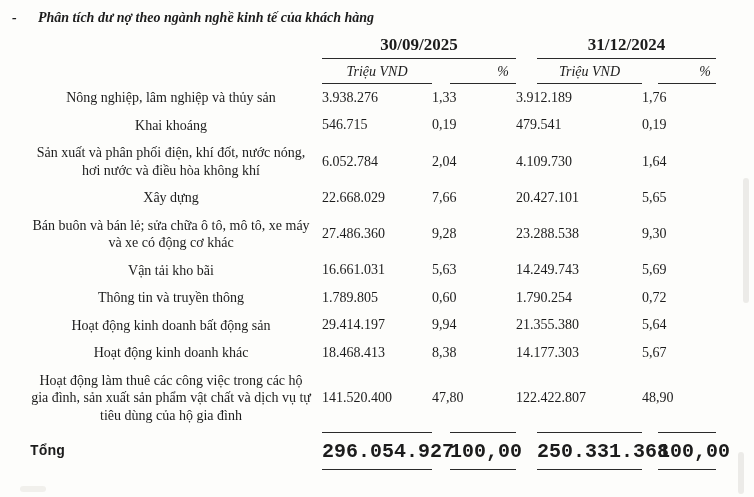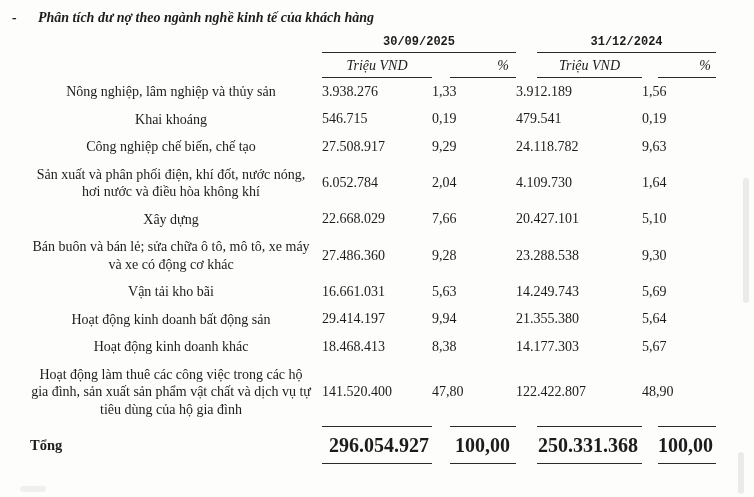--- a/index.html
+++ b/index.html
@@ -39,23 +39,22 @@
   col.c-p2  { width:74px;  }
 
   th, td { padding:0; font-weight:normal; vertical-align:middle; }
 
   
   tr.period-row th { padding-top:6px; }
   .pline {
     border-bottom:1.6px solid #2a2a2a;
     text-align:center;
     font-weight:bold;
-    font-size:12px;
+    font-size:17px;
     padding-bottom:3px;
-    font-family:Liberation Mono, monospace;
   }
   th.period-2024 .pline { margin-left:21px; }
 
   
   tr.sub-row th { padding-top:5px; }
   .hline {
     border-bottom:1.6px solid #2a2a2a;
     padding-bottom:3px;
     font-style:italic;
     font-size:14px;
@@ -71,21 +70,21 @@
     padding:5px 10px 5px 0;
     line-height:17.5px;
   }
   td.num { text-align:left; padding-top:5px; padding-bottom:5px; }
   td.n1 { padding-right:3px; }
   td.n2 { padding-right:6px; }
   td.n3 { padding-right:4px; }
   td.n4 { padding-right:3px; }
 
   
-  tr.total-row td { padding-top:3px; padding-bottom:2px; }
+  tr.total-row td { padding-top:3px; padding-bottom:2px;font-family:Liberation Mono, monospace; }
   td.total-lbl { font-weight:bold; font-size:14.5px; }
   .tline {
     border-top:1.6px solid #2a2a2a;
     border-bottom:1.6px solid #2a2a2a;
     font-weight:bold;
     font-size:20px;
     text-align:right;
     padding:7px 3px 6px 0;
   }
   td.tc2 .tline { margin-left:18px; padding-right:6px; }
@@ -142,71 +141,71 @@
       <th class="sc4">
             <div class="hline">%</div>
           </th>
     </tr>
 
     <tr>
       <td class="lbl">Nông nghiệp, lâm nghiệp và thủy sản</td>
       <td class="num n1">3.938.276</td>
       <td class="num n2">1,33</td>
       <td class="num n3">3.912.189</td>
-      <td class="num n4">1,56</td>
+      <td class="num n4">1,76</td>
     </tr>
 
     <tr>
       <td class="lbl">Khai khoáng</td>
       <td class="num n1">546.715</td>
       <td class="num n2">0,19</td>
       <td class="num n3">479.541</td>
       <td class="num n4">0,19</td>
     </tr>
 
-    <tr>
-      <td class="lbl">Công nghiệp chế biến, chế tạo</td>
-      <td class="num n1">27.508.917</td>
-      <td class="num n2">9,29</td>
-      <td class="num n3">24.118.782</td>
-      <td class="num n4">9,63</td>
-    </tr>
 
     <tr>
       <td class="lbl">Sản xuất và phân phối điện, khí đốt, nước nóng, hơi nước và điều hòa không khí</td>
       <td class="num n1">6.052.784</td>
       <td class="num n2">2,04</td>
       <td class="num n3">4.109.730</td>
       <td class="num n4">1,64</td>
     </tr>
 
     <tr>
       <td class="lbl">Xây dựng</td>
       <td class="num n1">22.668.029</td>
       <td class="num n2">7,66</td>
       <td class="num n3">20.427.101</td>
-      <td class="num n4">5,10</td>
+      <td class="num n4">5,65</td>
     </tr>
 
     <tr>
       <td class="lbl">Bán buôn và bán lẻ; sửa chữa ô tô, mô tô, xe máy và xe có động cơ khác</td>
       <td class="num n1">27.486.360</td>
       <td class="num n2">9,28</td>
       <td class="num n3">23.288.538</td>
       <td class="num n4">9,30</td>
     </tr>
 
     <tr>
       <td class="lbl">Vận tải kho bãi</td>
       <td class="num n1">16.661.031</td>
       <td class="num n2">5,63</td>
       <td class="num n3">14.249.743</td>
       <td class="num n4">5,69</td>
     </tr>
 
+    <tr>
+      <td class="lbl">Thông tin và truyền thông</td>
+      <td class="num n1">1.789.805</td>
+      <td class="num n2">0,60</td>
+      <td class="num n3">1.790.254</td>
+      <td class="num n4">0,72</td>
+    </tr>
 
     <tr>
       <td class="lbl">Hoạt động kinh doanh bất động sản</td>
       <td class="num n1">29.414.197</td>
       <td class="num n2">9,94</td>
       <td class="num n3">21.355.380</td>
       <td class="num n4">5,64</td>
     </tr>
 
     <tr>

